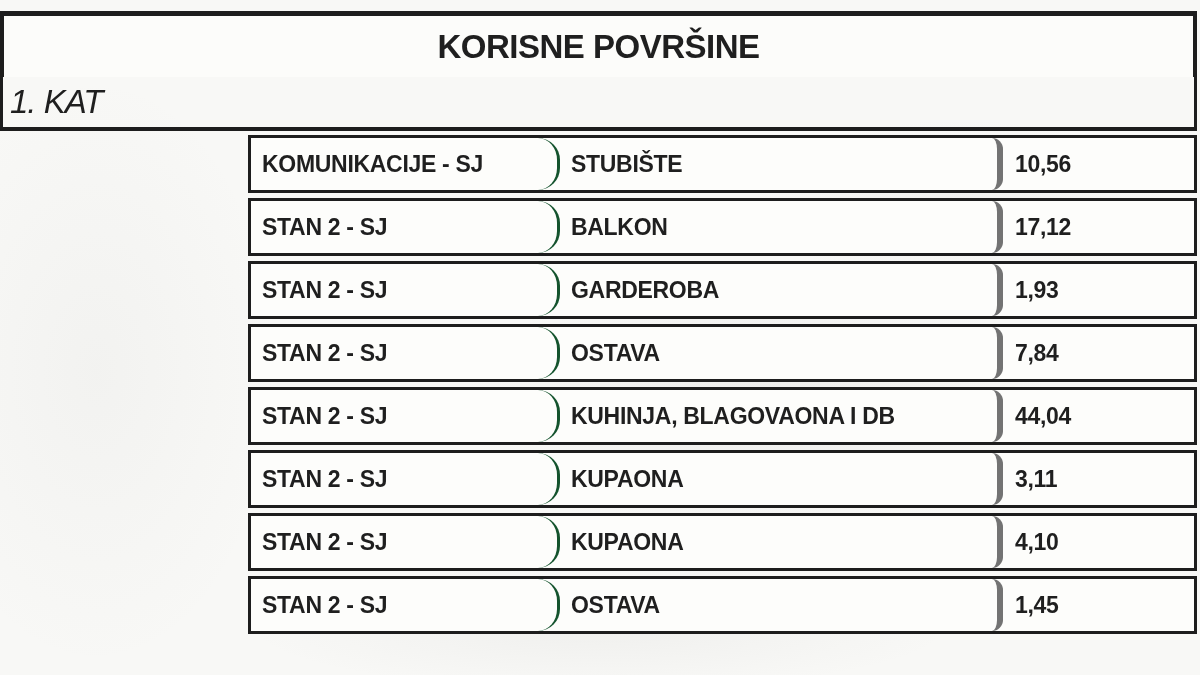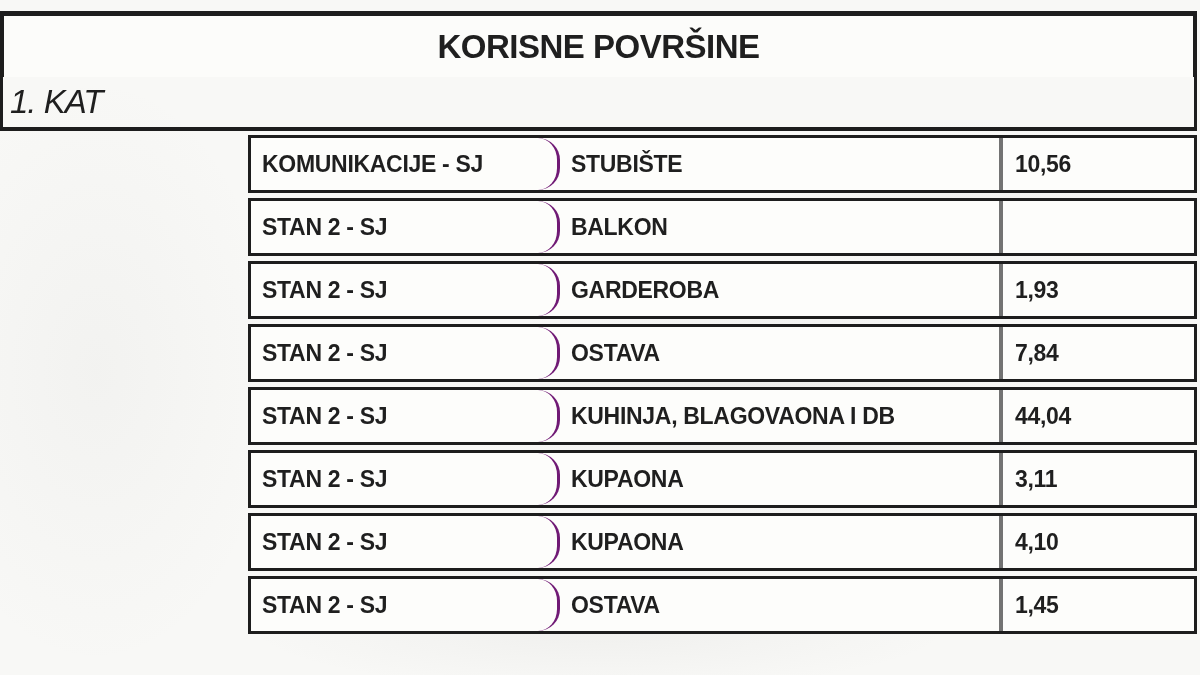--- a/index.html
+++ b/index.html
@@ -100,22 +100,22 @@
     box-sizing: border-box;
     display: flex;
     align-items: center;
     padding-left: 11px;
     font-size: 23px;
     font-weight: bold;
     letter-spacing: -0.3px;
     white-space: nowrap;
     overflow: hidden;
   }
-  .cell.c1 { width: 309px; border-right: 3px solid #701a75; border-radius: 22px; }
-  .cell.c2 { width: 443px; border-right: 4px solid #737373; }
+  .cell.c1 { width: 309px; border-right: 3px solid #14532d; border-radius: 22px; }
+  .cell.c2 { width: 443px; border-right: 6px solid #737373; border-radius: 11px; }
   .cell.c3 { flex: 1; padding-left: 12px; }
 </style>
 </head>
 <body>
 
 <div class="sheet">
 
   <div class="title-row">
     <span>KORISNE POVRŠINE</span>
   </div>
@@ -129,20 +129,21 @@
 
     <div class="row">
       <div class="cell c1">KOMUNIKACIJE - SJ</div>
       <div class="cell c2">STUBIŠTE</div>
       <div class="cell c3">10,56</div>
     </div>
 
     <div class="row">
       <div class="cell c1">STAN 2 - SJ</div>
       <div class="cell c2">BALKON</div>
+      <div class="cell c3">17,12</div>
     </div>
 
     <div class="row">
       <div class="cell c1">STAN 2 - SJ</div>
       <div class="cell c2">GARDEROBA</div>
       <div class="cell c3">1,93</div>
     </div>
 
     <div class="row">
       <div class="cell c1">STAN 2 - SJ</div>

